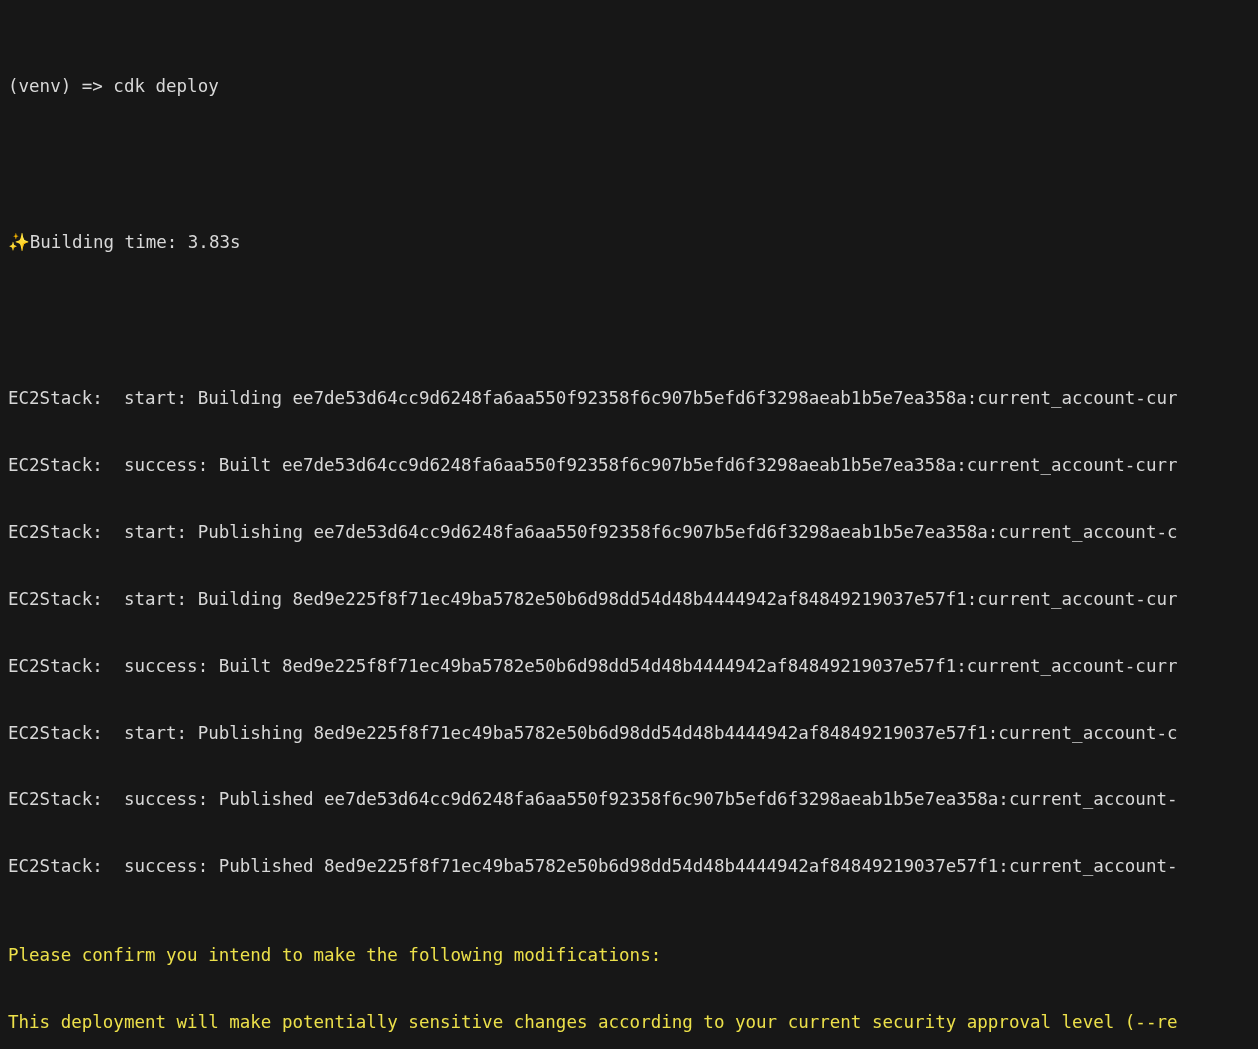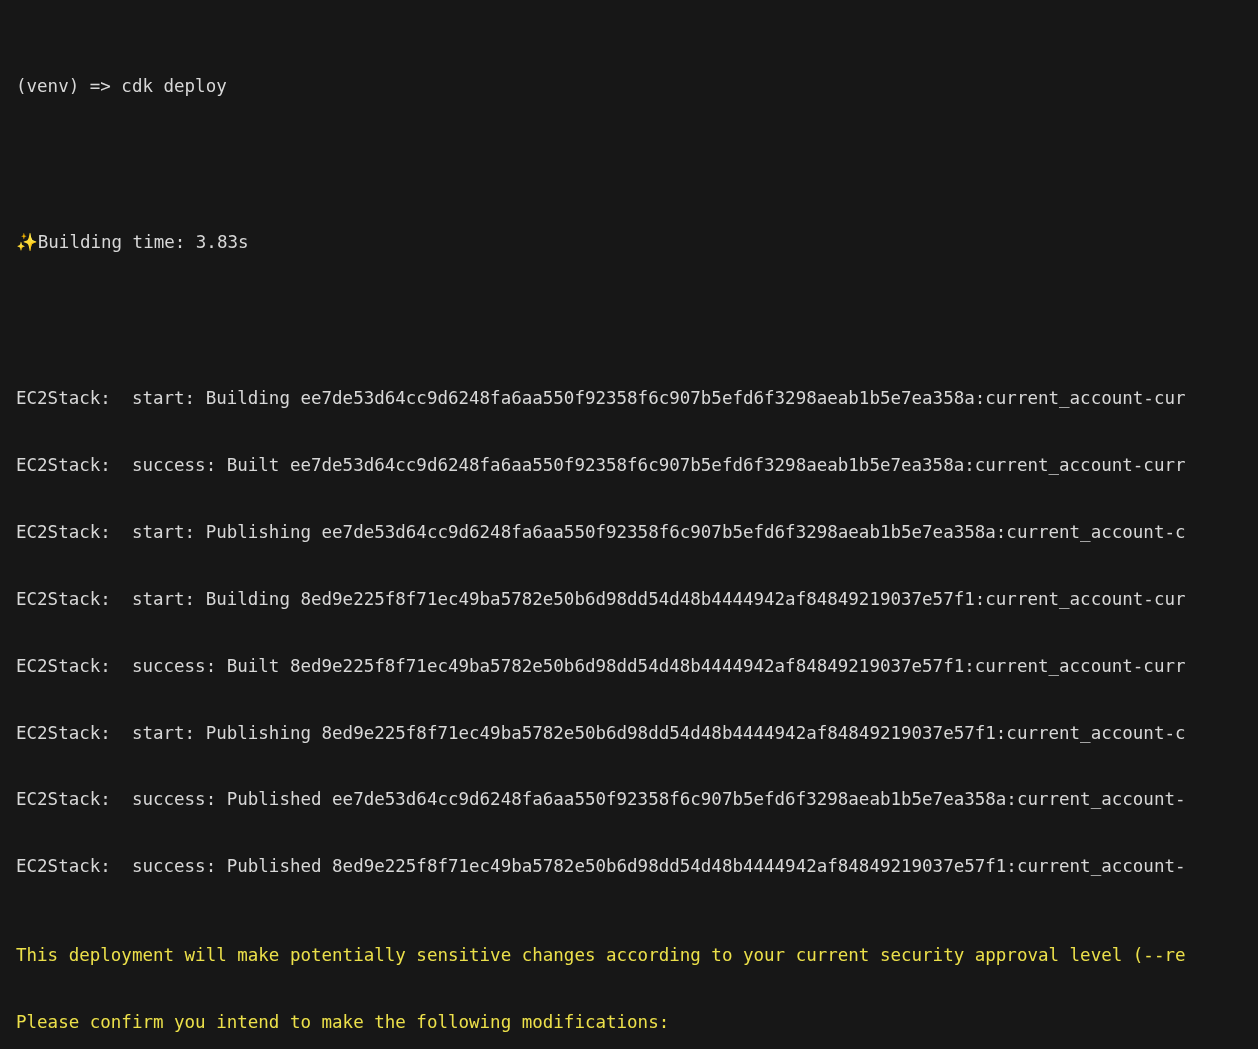--- a/index.html
+++ b/index.html
@@ -14,21 +14,21 @@
     font-family: "DejaVu Sans Mono", "Liberation Mono", monospace;
     font-size: 17.5px;
     line-height: 22.3px;
     color: #d8d8d8;
     -webkit-font-smoothing: antialiased;
   }
   #terminal {
     position: relative;
     width: 1194px;
     height: 1049px;
-    padding: 8px 0 0 16px;
+    padding: 8px 0 0 8px;
     box-sizing: border-box;
     overflow: hidden;
     white-space: pre;
   }
   .line {
     white-space: pre;
     height: 22.3px;
     overflow: hidden;
   }
   .blank { height: 22.3px; }
@@ -49,22 +49,22 @@
 
   <div class="line white">EC2Stack:  start: Building ee7de53d64cc9d6248fa6aa550f92358f6c907b5efd6f3298aeab1b5e7ea358a:current_account-cur</div>
   <div class="line white">EC2Stack:  success: Built ee7de53d64cc9d6248fa6aa550f92358f6c907b5efd6f3298aeab1b5e7ea358a:current_account-curr</div>
   <div class="line white">EC2Stack:  start: Publishing ee7de53d64cc9d6248fa6aa550f92358f6c907b5efd6f3298aeab1b5e7ea358a:current_account-c</div>
   <div class="line white">EC2Stack:  start: Building 8ed9e225f8f71ec49ba5782e50b6d98dd54d48b4444942af84849219037e57f1:current_account-cur</div>
   <div class="line white">EC2Stack:  success: Built 8ed9e225f8f71ec49ba5782e50b6d98dd54d48b4444942af84849219037e57f1:current_account-curr</div>
   <div class="line white">EC2Stack:  start: Publishing 8ed9e225f8f71ec49ba5782e50b6d98dd54d48b4444942af84849219037e57f1:current_account-c</div>
   <div class="line white">EC2Stack:  success: Published ee7de53d64cc9d6248fa6aa550f92358f6c907b5efd6f3298aeab1b5e7ea358a:current_account-</div>
   <div class="line white">EC2Stack:  success: Published 8ed9e225f8f71ec49ba5782e50b6d98dd54d48b4444942af84849219037e57f1:current_account-</div>
 
+  <div class="line yellow">Please confirm you intend to make the following modifications:</div>
   <div class="line yellow">This deployment will make potentially sensitive changes according to your current security approval level (--re</div>
-  <div class="line yellow">Please confirm you intend to make the following modifications:</div>
   
 
   
   
   
 
   
   
   
 

